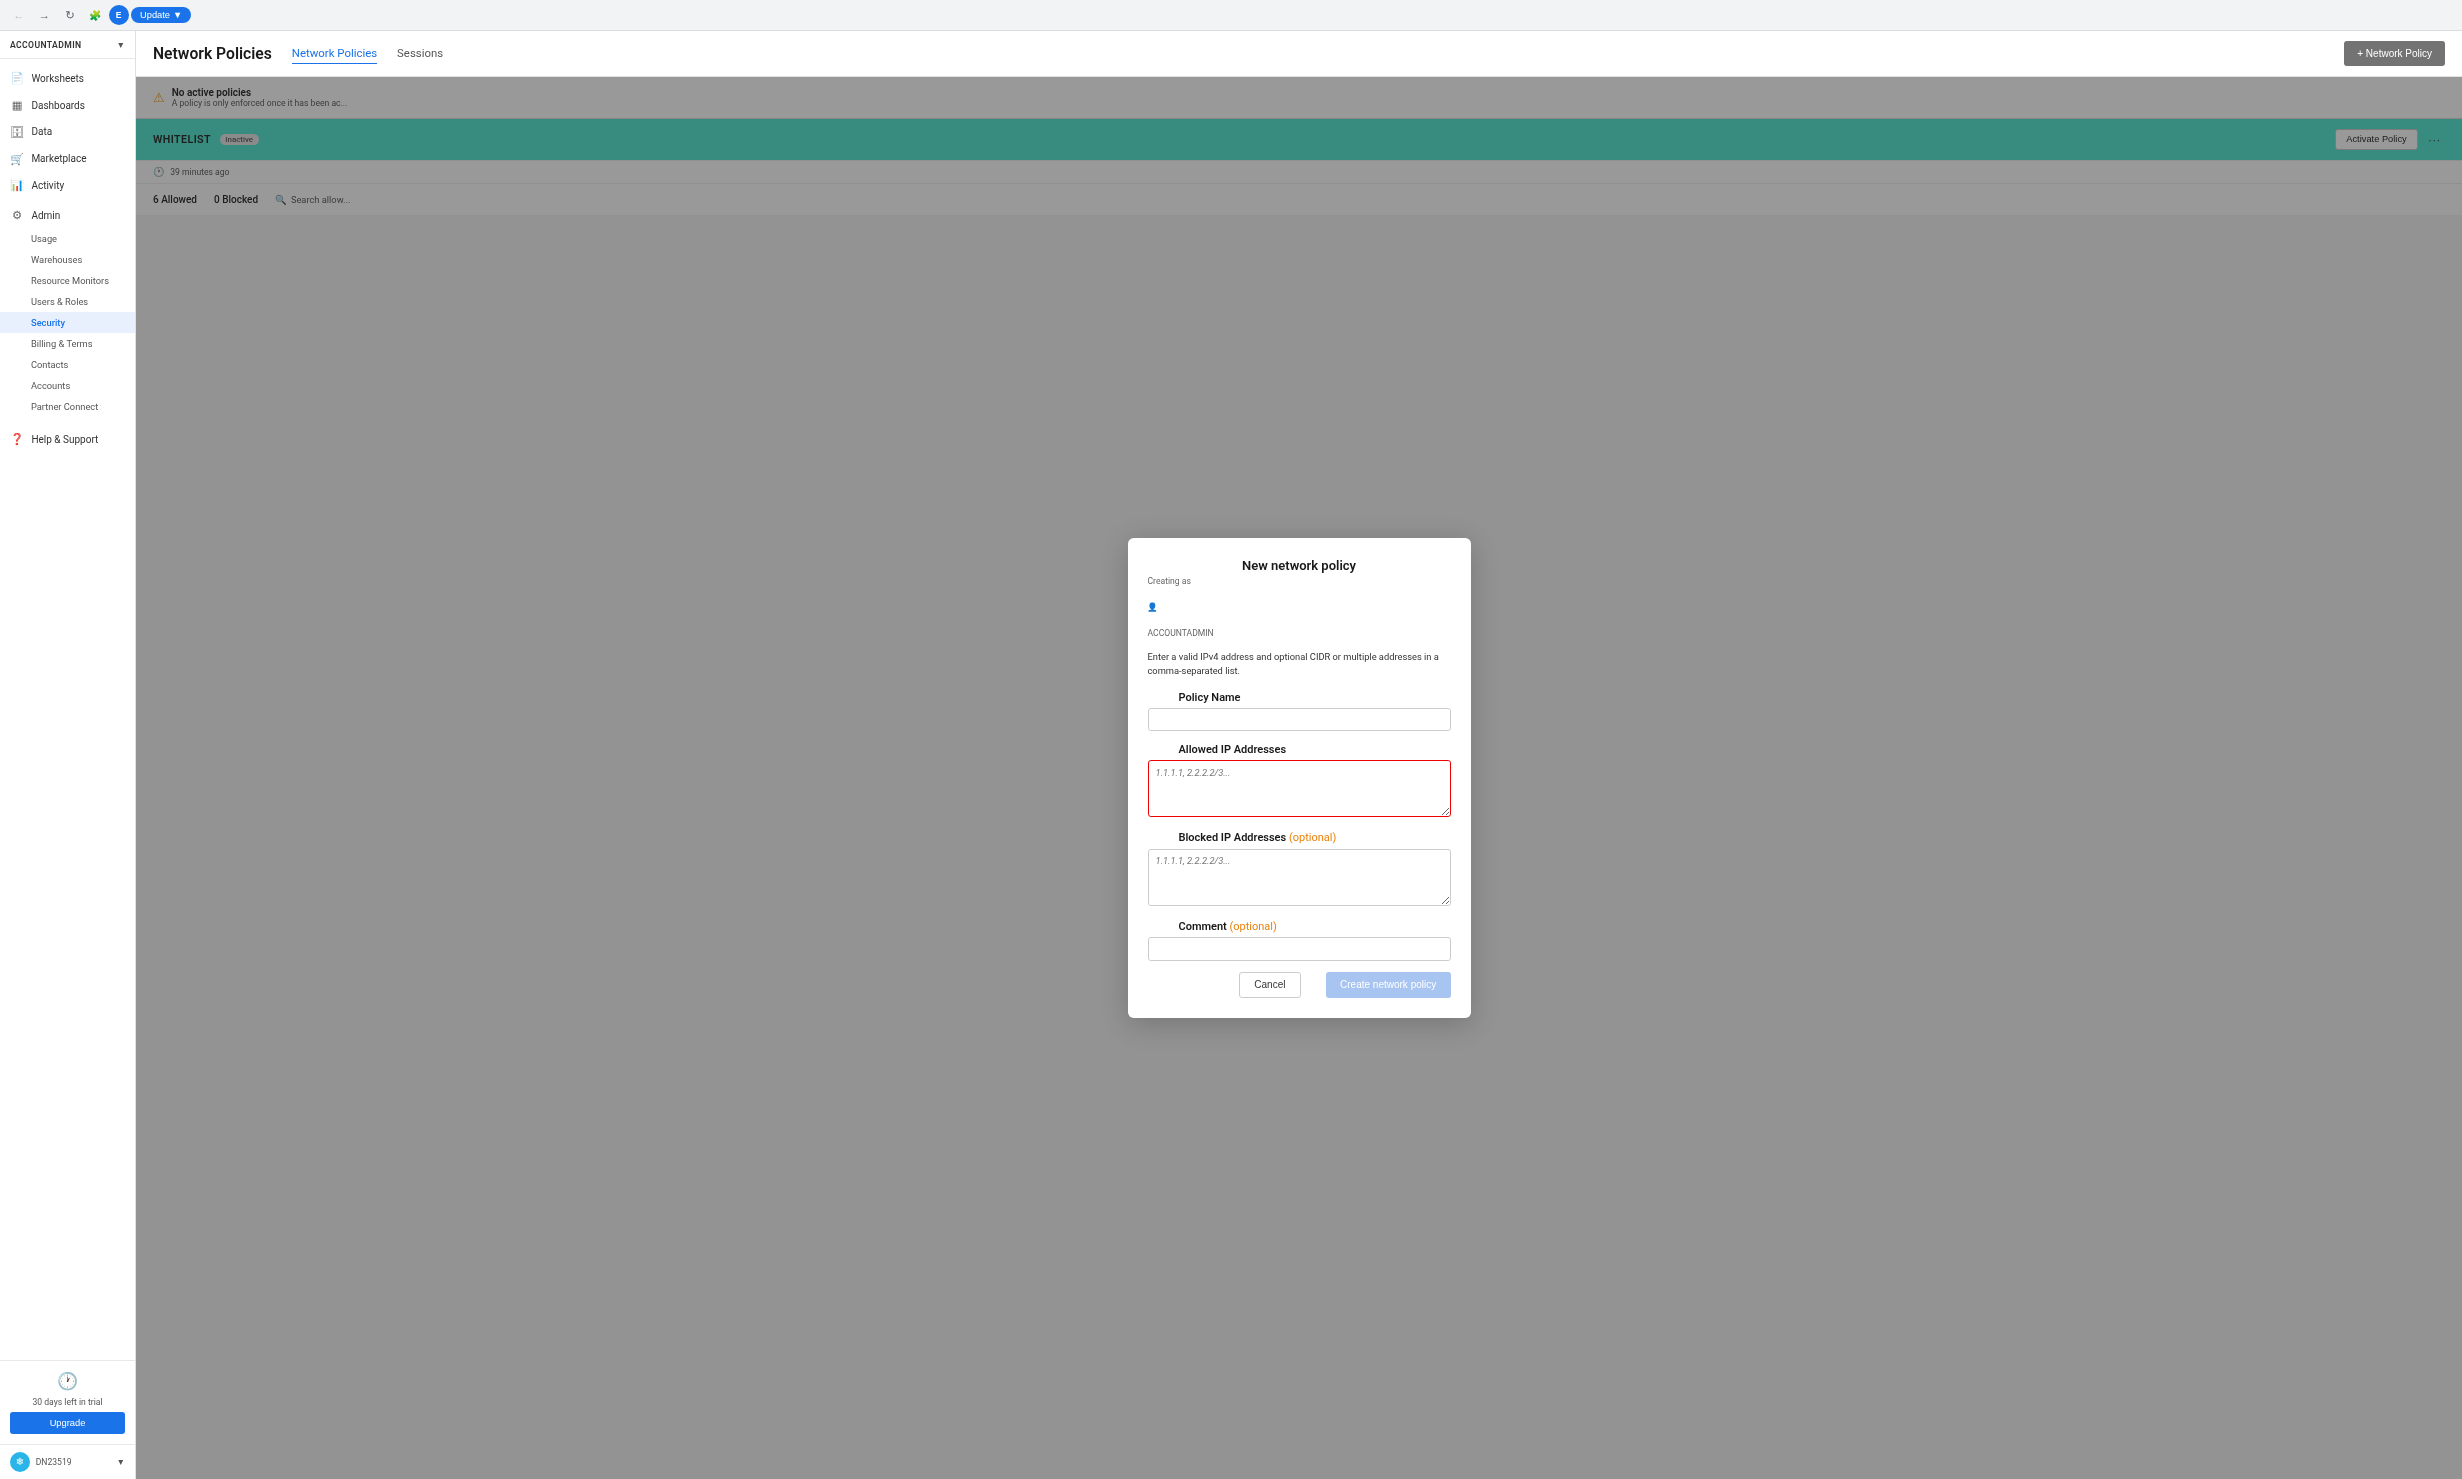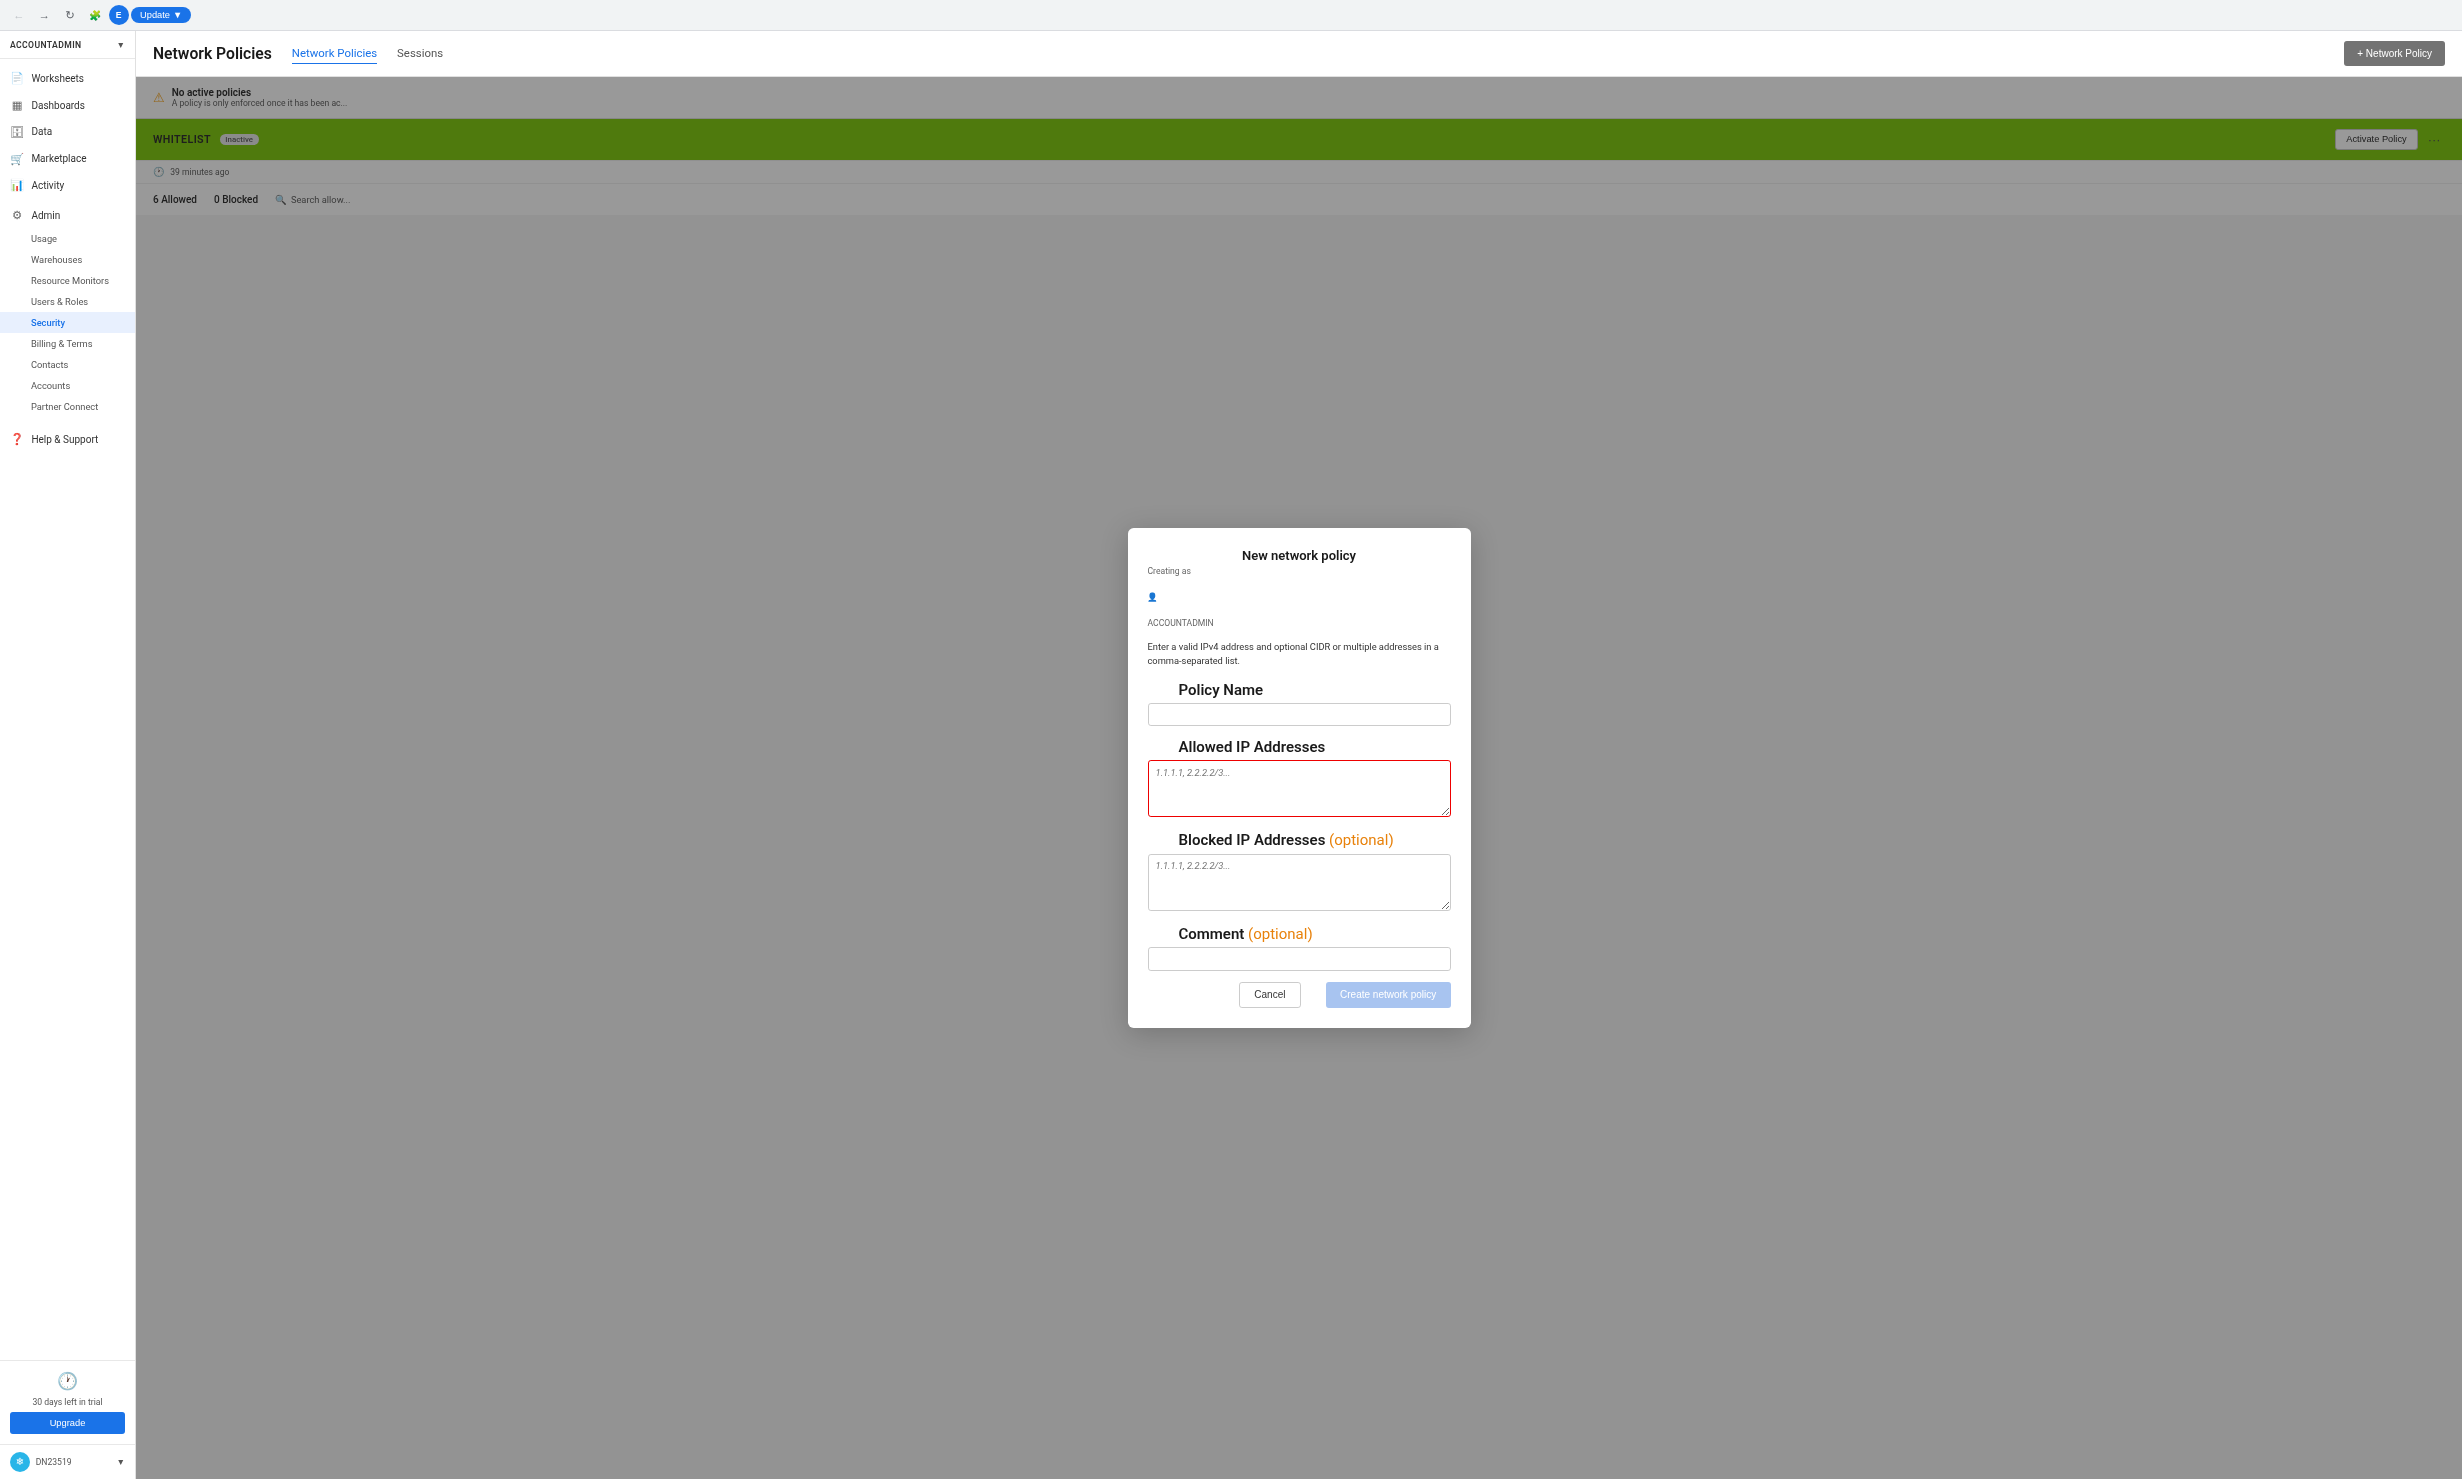--- a/index.html
+++ b/index.html
@@ -229,21 +229,21 @@
       gap: 7.1px;
       border-bottom: 0.7px solid #e0e0e0;
       margin-bottom: 0;
     }
     .alert-icon { color: #f5a623; font-size: 13px; }
     .alert-title { font-size: 10px; font-weight: 600; color: #333; }
     .alert-desc { font-size: 8.6px; color: #666; }
 
     
     .policy-section {
-      background: #84cc16;
+      background: #5eead4;
       margin: 0;
     }
     .policy-row {
       padding: 10px 17px;
       display: flex;
       align-items: center;
       gap: 8.6px;
       border-bottom: 0.7px solid #f0f0f0;
     }
     .policy-name {
@@ -358,21 +358,21 @@
       gap: 16px;
       flex-direction: column;
     }
     .modal-desc {
       font-size: 9.3px;
       color: #333;
       margin-bottom: 13px;
       line-height: 1.5;
     }
     .modal-label {
-      font-size: 15px;
+      font-size: 11px;
       font-weight: 600;
       color: #1a1a1a;
       margin-bottom: 4.3px;
       display: block;
       padding-left: 31px;
     }
     .modal-label .optional {
       font-weight: 400;
       color: #e8820c;
       margin-top: 20px;

